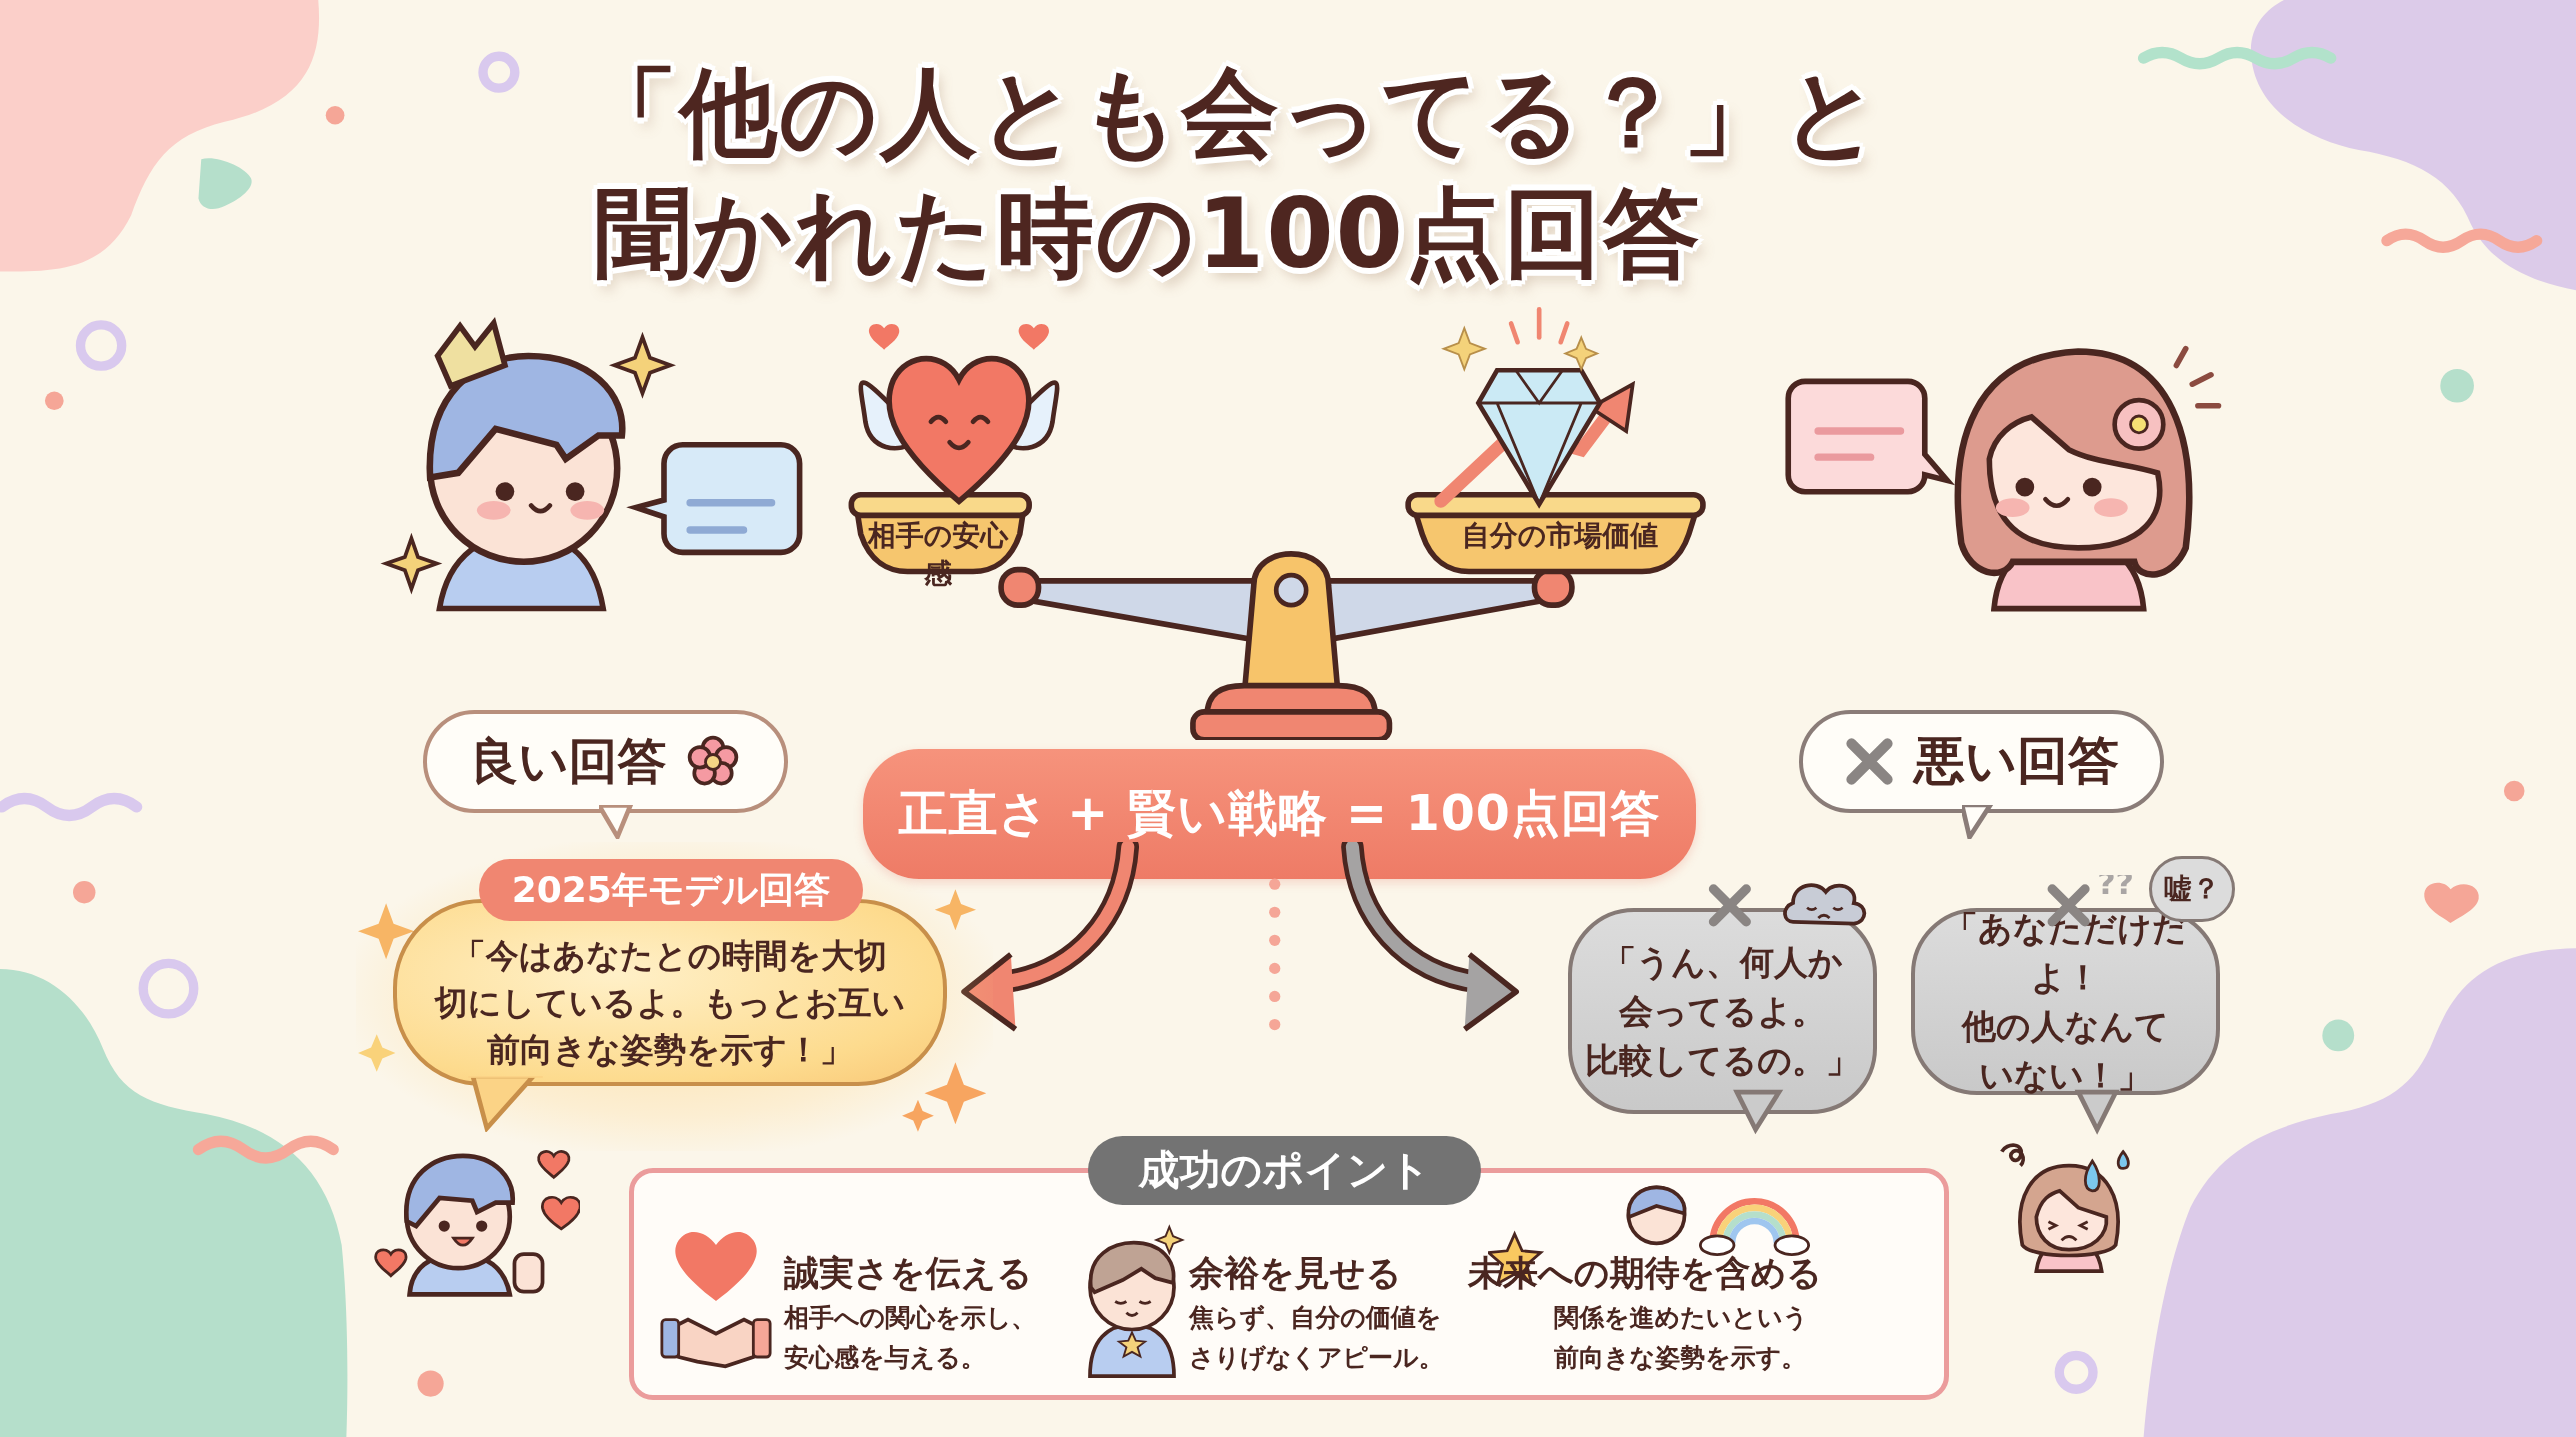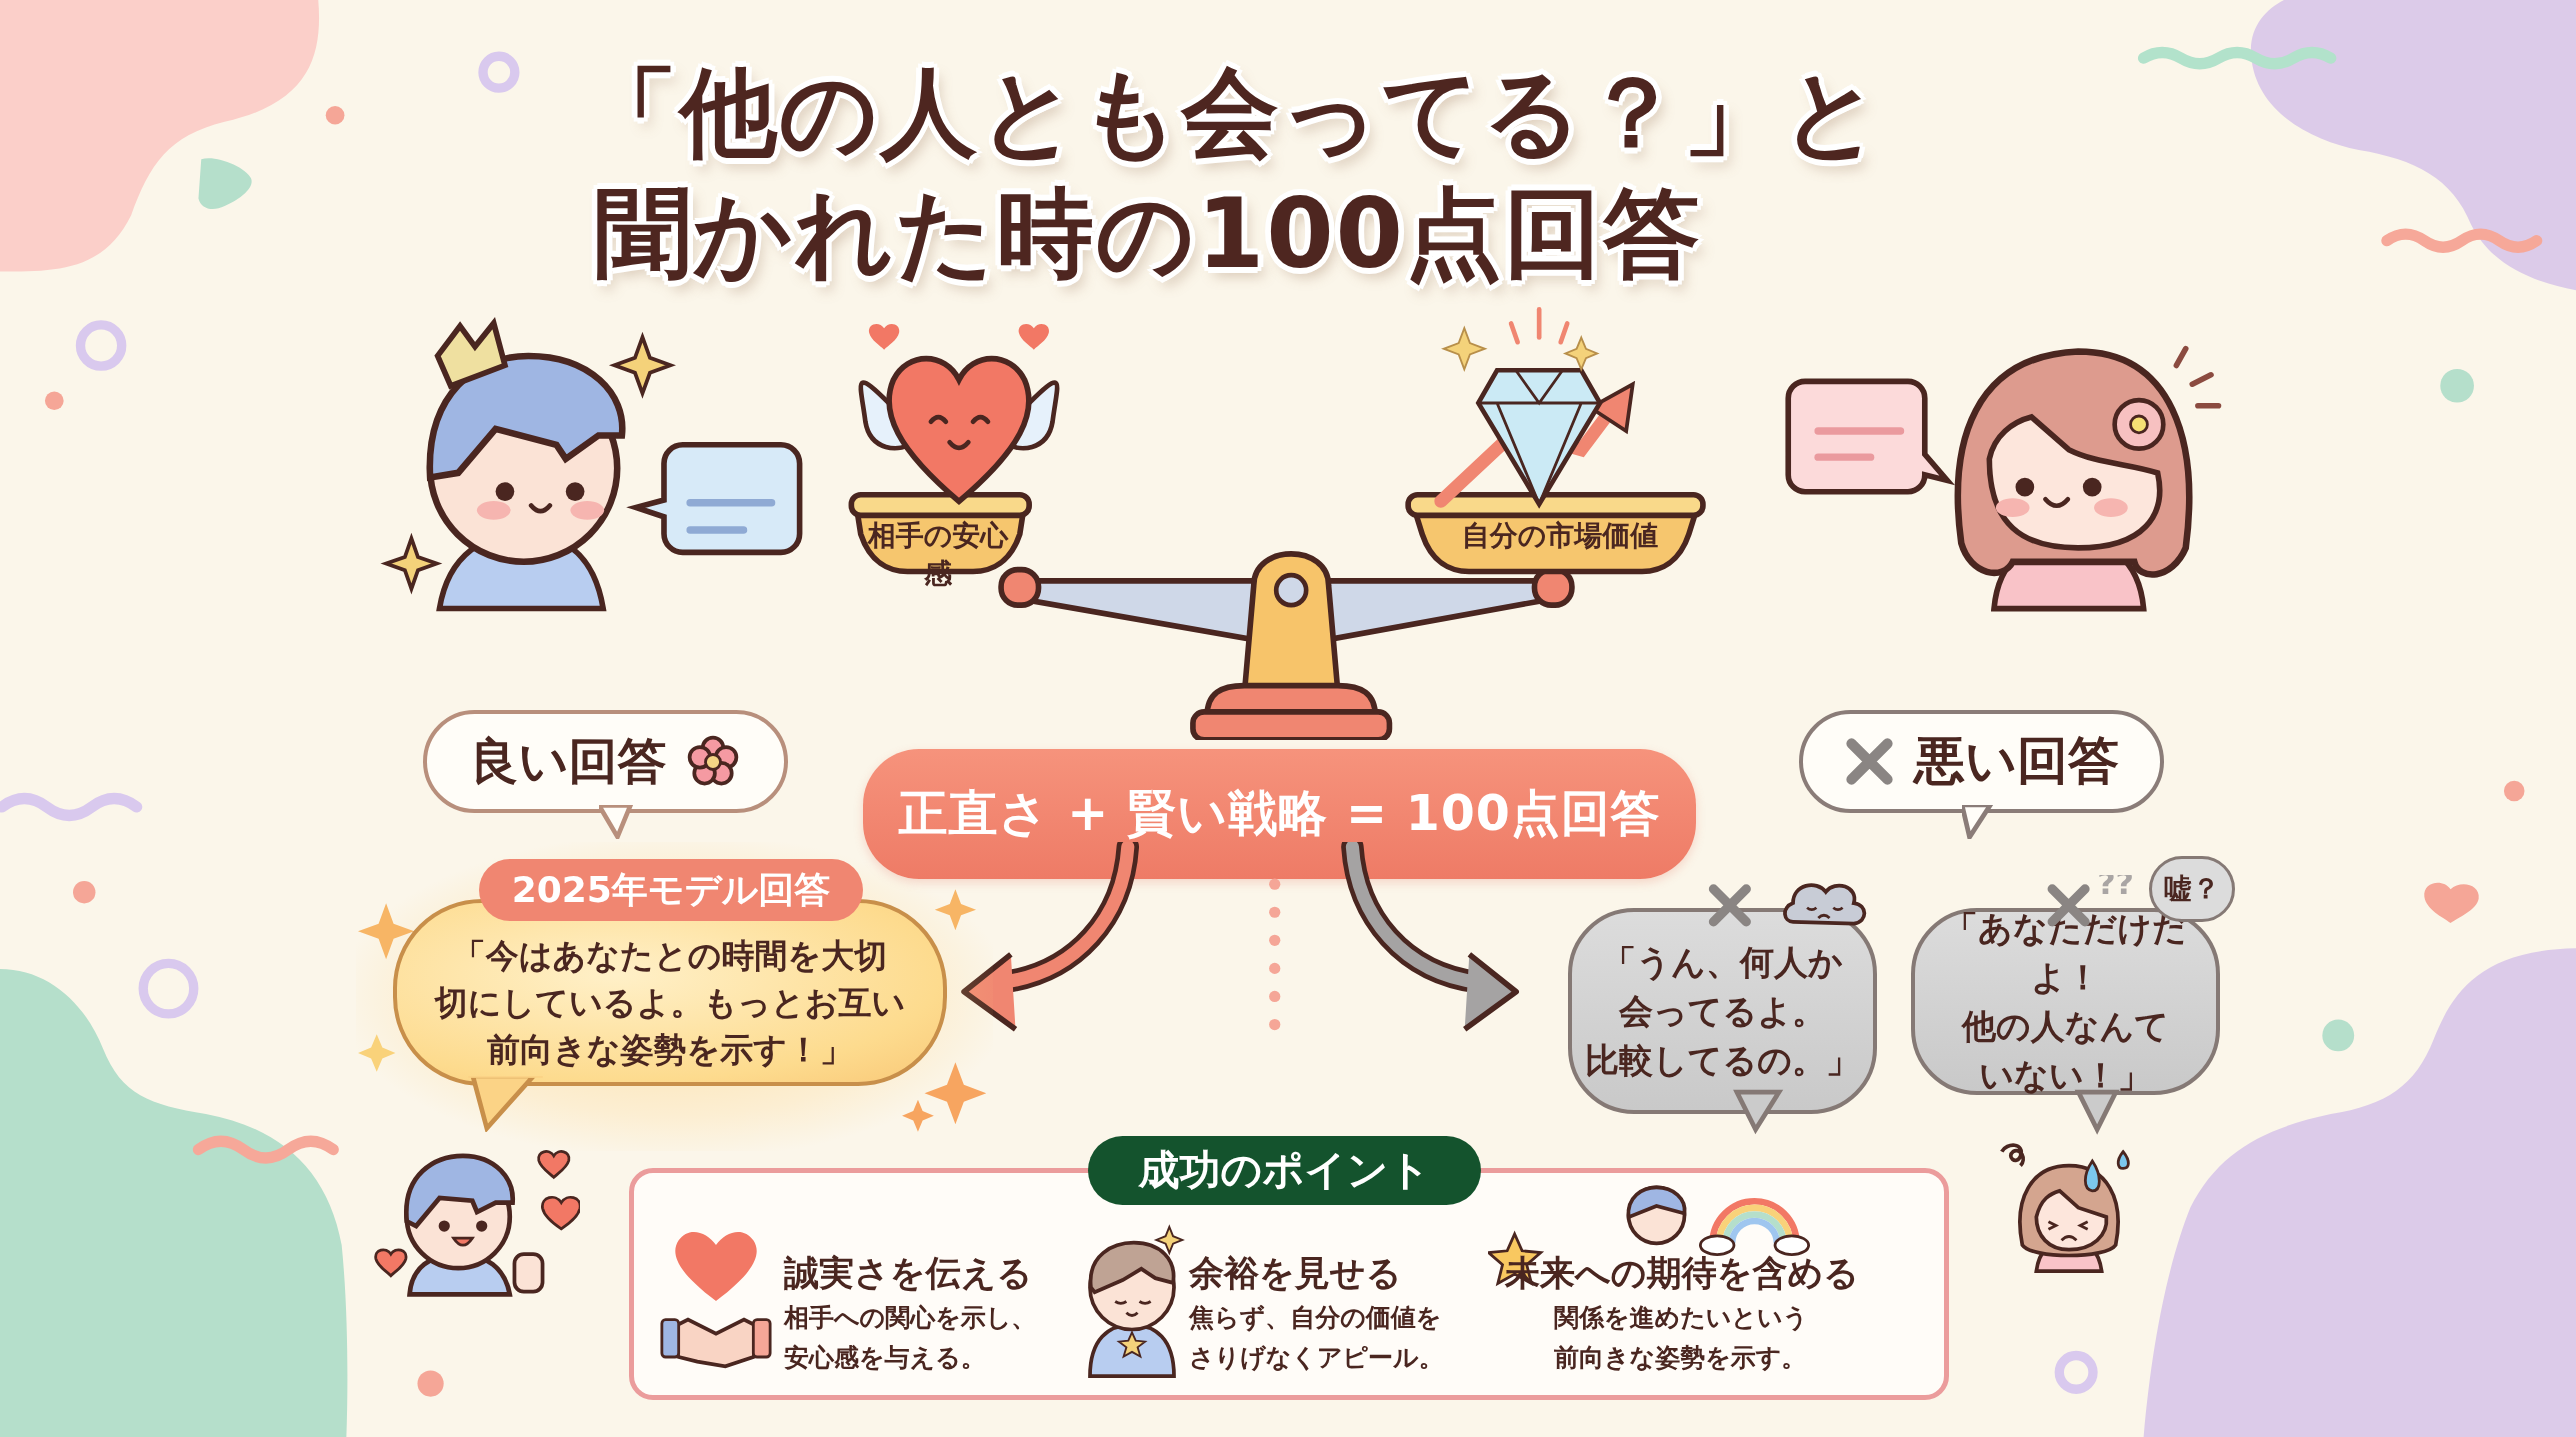--- a/index.html
+++ b/index.html
@@ -88,21 +88,21 @@
     font-size: 28px; font-weight: bold; display: flex; align-items: center; justify-content: center;
   }
 
   
   .points-box {
     position: absolute; left: 629px; top: 1168px; width: 1320px; height: 232px;
     border: 5.6px solid #eb9c9c; border-radius: 24px; background: #fffcf8;
   }
   .points-tag {
     position: absolute; left: 1088px; top: 1136px; width: 393px; height: 69px;
-    border-radius: 36px; background: #14532d; color: #fff; font-weight: bold;
+    border-radius: 36px; background: #737373; color: #fff; font-weight: bold;
     font-size: 41px; display: flex; align-items: center; justify-content: center;
   }
   .point-title { position: absolute; font-size: 35px; font-weight: bold; color: #4a2620; white-space: nowrap; }
   .point-desc { position: absolute; font-size: 25px; line-height: 39px; color: #4a2620; white-space: nowrap; font-weight: bold; }
 </style>
 </head>
 <body>
 
 <svg class="bg-svg" viewBox="0 0 2752 1536">
 
@@ -372,16 +372,16 @@
   <g fill="none" stroke-width="7">
     <path d="M240,70 A45,45 0 0 1 330,70" stroke="#f27865"></path>
     <path d="M247,70 A38,38 0 0 1 323,70" stroke="#f9d27a"></path>
     <path d="M254,70 A31,31 0 0 1 316,70" stroke="#b5dfcb"></path>
     <path d="M261,70 A24,24 0 0 1 309,70" stroke="#9fc6ef"></path>
   </g>
   <ellipse cx="245" cy="72" rx="18" ry="10" fill="#fff" stroke="#4a2620" stroke-width="3"></ellipse>
   <ellipse cx="325" cy="72" rx="18" ry="10" fill="#fff" stroke="#4a2620" stroke-width="3"></ellipse>
   <path d="M28,90 l8,18 l20,2 l-15,13 l5,20 l-18,-10 l-18,10 l5,-20 l-15,-13 l20,-2 z" fill="#f9c860" stroke="#4a2620" stroke-width="3" transform="translate(0,-30)"></path>
 </svg>
-<div class="point-title" style="left:1505px;top:1250px">未来への期待を含める</div>
+<div class="point-title" style="left:1468px;top:1250px">未来への期待を含める</div>
 <div class="point-desc" style="left:1554px;top:1298px">関係を進めたいという</div>
 <div class="point-desc" style="left:1554px;top:1338px">前向きな姿勢を示す。</div>
 
 
 </body></html>

